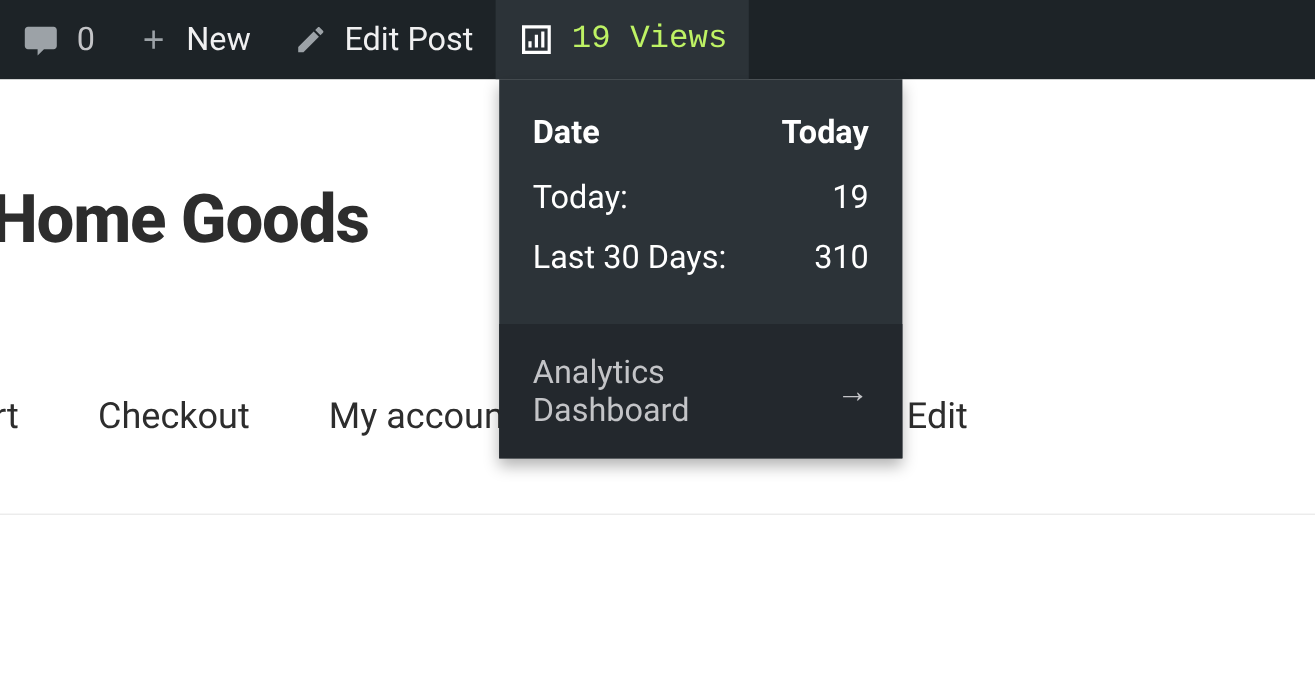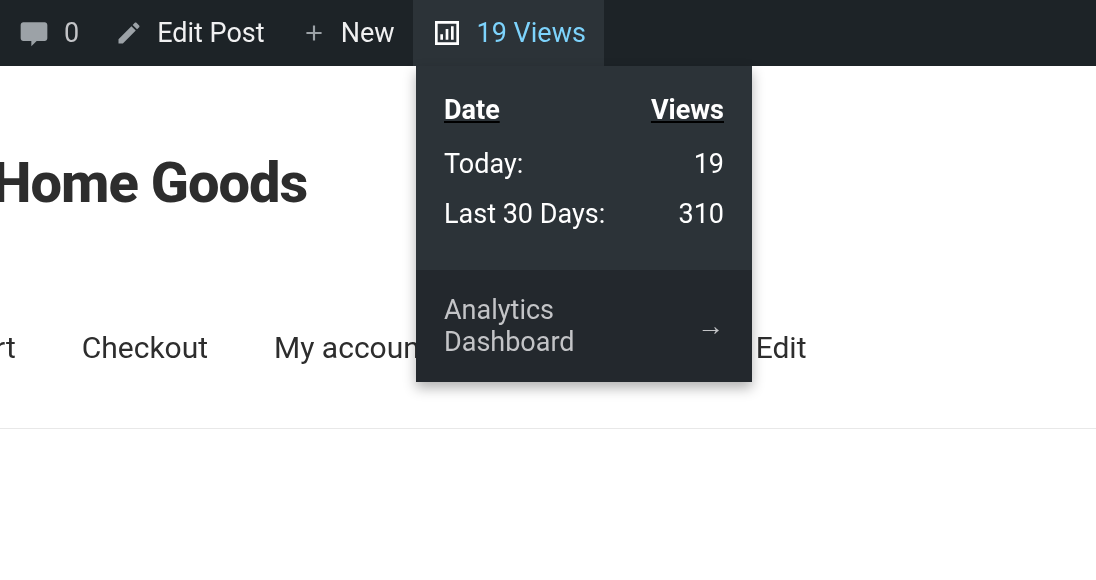--- a/index.html
+++ b/index.html
@@ -64,21 +64,22 @@
     }
     .count {
       color: #c3c4c7;
       font-size: 27px;
     }
     .label {
       color: #f0f0f1;
       font-size: 27px;
     }
     .hover .label {
-      color: #7dd3fc;
+      color: #bef264;
+      font-family: Liberation Mono, monospace;
     }
     
     .dropdown {
       position: absolute;
       top: 66px;
       left: 416px;
       width: 336px;
       background: #2c3338;
       box-shadow: 0 6px 12px rgba(0,0,0,0.3);
       z-index: 20;
@@ -90,21 +91,20 @@
       display: flex;
       justify-content: space-between;
       align-items: center;
       margin-bottom: 18px;
     }
     .dropdown-row:last-child {
       margin-bottom: 20px;
     }
     .dropdown-row.header {
       margin-bottom: 22px;
-      text-decoration: underline;
     }
     .dropdown-row.header span {
       color: #ffffff;
       font-weight: 700;
       font-size: 27px;
     }
     .dropdown-row:not(.header) span {
       color: #ffffff;
       font-size: 27px;
     }
@@ -166,50 +166,50 @@
 <div class="admin-bar">
   <div class="admin-item">
     <span class="icon comment-icon">
       <svg viewBox="0 0 24 24">
           <path d="M4 4h16c1.1 0 2 .9 2 2v10c0 1.1-.9 2-2 2h-6l-4 4v-4H4c-1.1 0-2-.9-2-2V6c0-1.1.9-2 2-2z"></path>
         </svg>
     </span>
     <span class="count">0</span>
   </div>
   <div class="admin-item">
+    <span class="icon plus-icon">
+      <svg viewBox="0 0 24 24">
+          <path d="M19 13h-6v6h-2v-6H5v-2h6V5h2v6h6v2z"></path>
+        </svg>
+    </span>
+    <span class="label">New</span>
+  </div>
+  <div class="admin-item">
     <span class="icon pencil-icon">
       <svg viewBox="0 0 24 24">
           <path d="M3 17.25V21h3.75L17.81 9.94l-3.75-3.75L3 17.25zM20.71 7.04c.39-.39.39-1.02 0-1.41l-2.34-2.34c-.39-.39-1.02-.39-1.41 0l-1.83 1.83 3.75 3.75 1.83-1.83z"></path>
         </svg>
     </span>
     <span class="label">Edit Post</span>
-  </div>
-  <div class="admin-item">
-    <span class="icon plus-icon">
-      <svg viewBox="0 0 24 24">
-          <path d="M19 13h-6v6h-2v-6H5v-2h6V5h2v6h6v2z"></path>
-        </svg>
-    </span>
-    <span class="label">New</span>
   </div>
   <div class="admin-item hover">
     <span class="icon stats-icon">
       <svg viewBox="0 0 24 24">
           <path d="M3 3h18v18H3V3zm2 2v14h14V5H5zm2 8h2v4H7v-4zm4-4h2v8h-2V9zm4-2h2v10h-2V7z"></path>
         </svg>
     </span>
     <span class="label">19 Views</span>
   </div>
 </div>
 
 <div class="dropdown">
   <div class="dropdown-table">
     <div class="dropdown-row header">
       <span>Date</span>
-      <span>Views</span>
+      <span>Today</span>
     </div>
     <div class="dropdown-row">
       <span>Today:</span>
       <span>19</span>
     </div>
     <div class="dropdown-row">
       <span>Last 30 Days:</span>
       <span>310</span>
     </div>
   </div>

